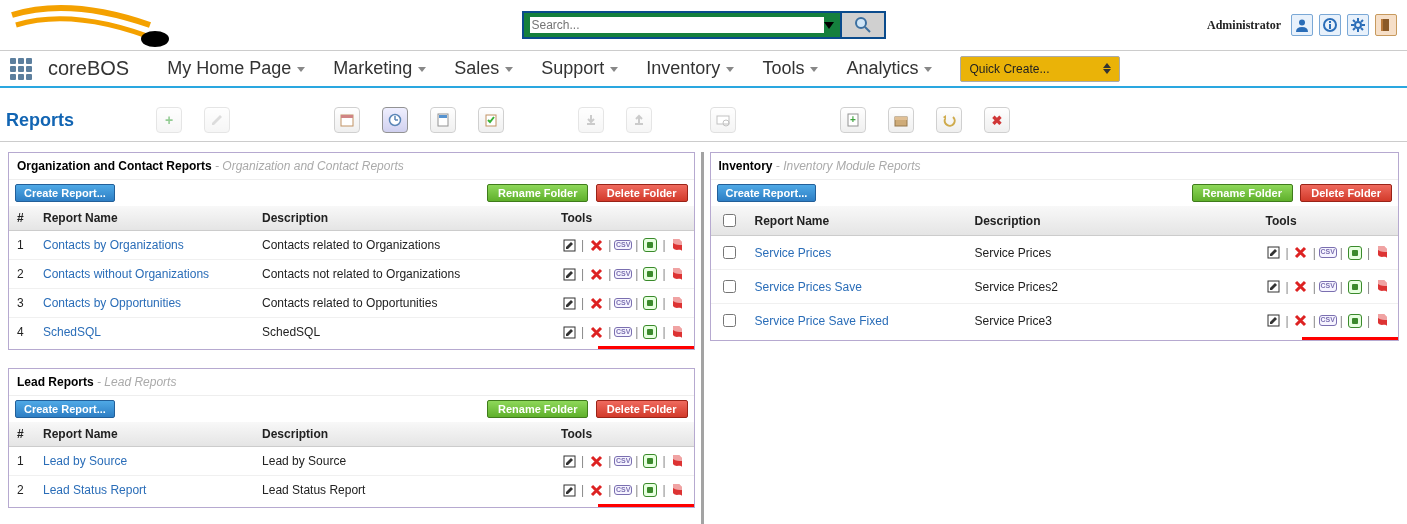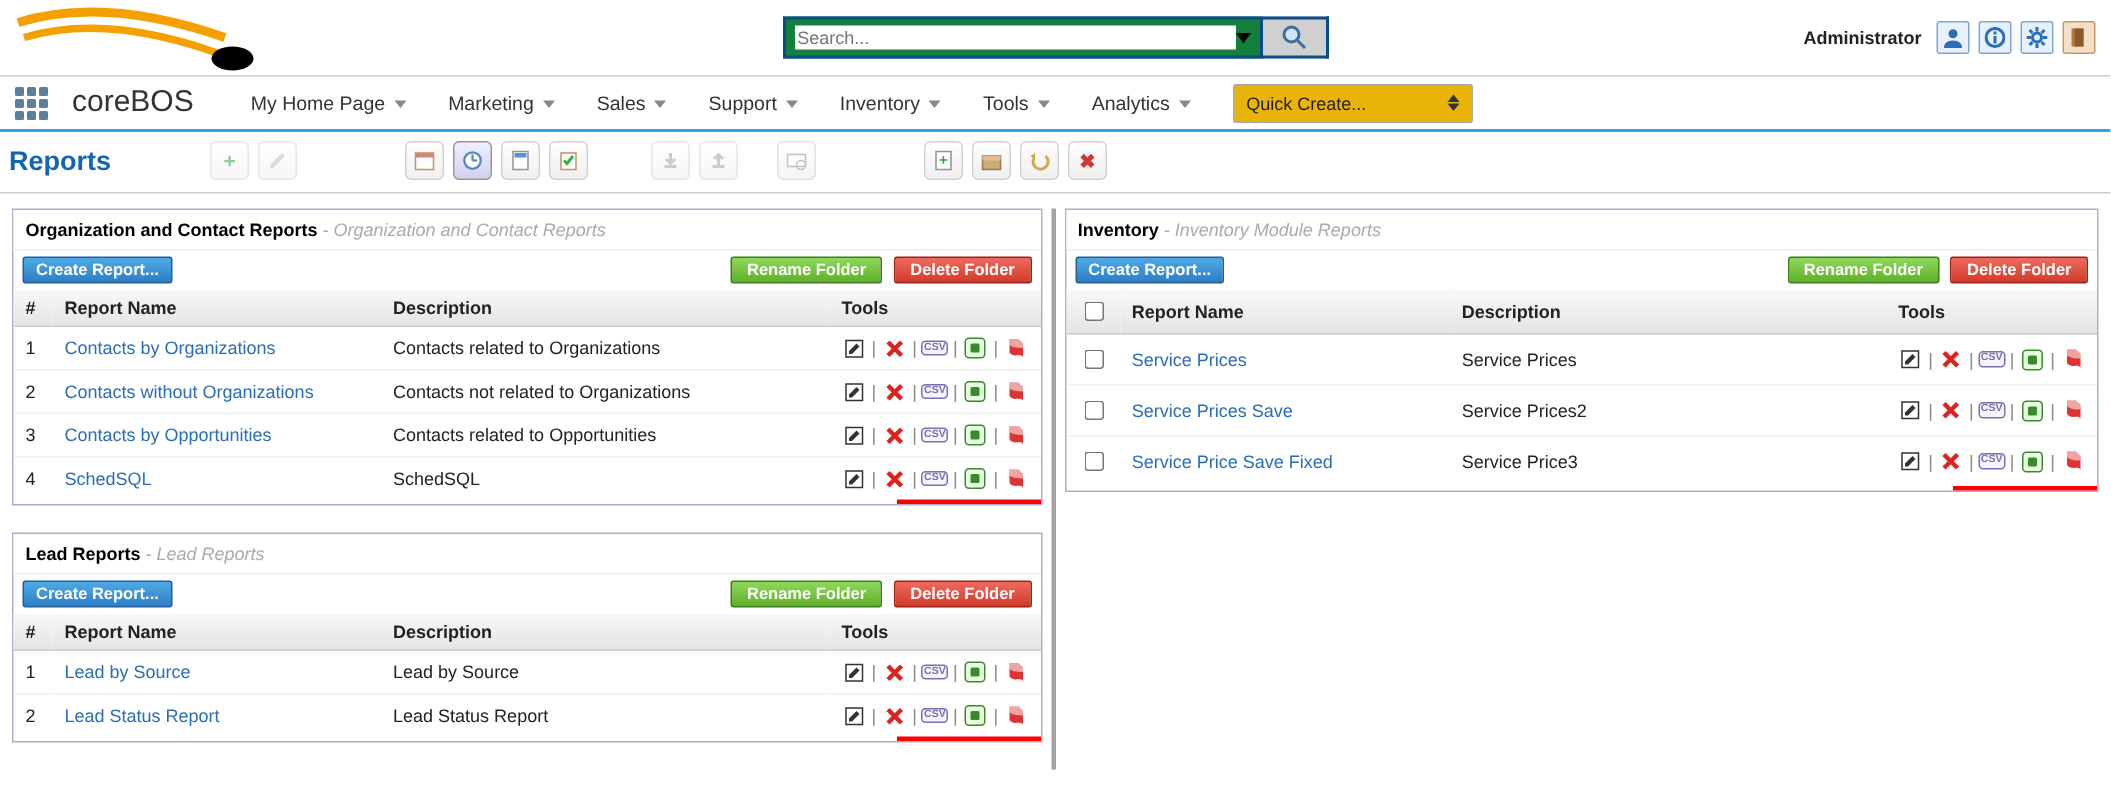--- a/index.html
+++ b/index.html
@@ -50,20 +50,21 @@
     background:#d0d0d0;
     height:28px;width:44px;
     display:flex;align-items:center;justify-content:center;
     cursor:pointer;
   }
   .top-right {
     margin-left:auto;
     display:flex;
     align-items:center;
     gap:6px;
+    font-family:Liberation Serif, serif;
   }
   .top-right .admin { font-weight:bold; margin-right:4px;}
   .icon-btn {
     width:22px;height:22px;
     border:1px solid #7aa8d6;
     background:#e8f1fb;
     display:flex;align-items:center;justify-content:center;
     border-radius:2px;
     cursor:pointer;
   }
@@ -82,21 +83,21 @@
     margin-right:14px;
   }
   .apps-grid span { background:#5c7f9e; border-radius:1px;}
   .brand { font-size:20px; color:#333; margin-right:24px;}
   .nav-item {
     display:flex;align-items:center;gap:6px;
     color:#333;
     padding:0 14px;
     height:100%;
     cursor:pointer;
-    font-size:13px;
+    font-size:18px;
   }
   .chev {
     width:0;height:0;border-left:4px solid transparent;border-right:4px solid transparent;border-top:5px solid #888;
     margin-top:2px;
   }
   .quick-create {
     margin-left:14px;
     border:1px solid #aaa;
     border-radius:2px;
     height:26px;
@@ -106,21 +107,22 @@
     background:#eab308;
     cursor:pointer;
   }
   .quick-create .updown { display:flex;flex-direction:column;gap:1px;}
   .quick-create .updown .up {width:0;height:0;border-left:4px solid transparent;border-right:4px solid transparent;border-bottom:5px solid #333;}
   .quick-create .updown .down {width:0;height:0;border-left:4px solid transparent;border-right:4px solid transparent;border-top:5px solid #333;}
   .toolbar-row {
     display:flex;align-items:center;
     height:38px;
     padding:0 6px;
-    gap:6px;
+    gap:22px;
+    margin-top:13px;
   }
   .title-reports { color:#1265b3; font-size:18px; font-weight:bold; margin-right:60px;}
   .toolbar-btn {
     width:26px;height:26px;border:1px solid #ccc;border-radius:4px;
     background:linear-gradient(#fff,#eee);
     display:flex;align-items:center;justify-content:center;
     cursor:pointer;
     opacity:0.9;
   }
   .toolbar-gap { width:60px; }

